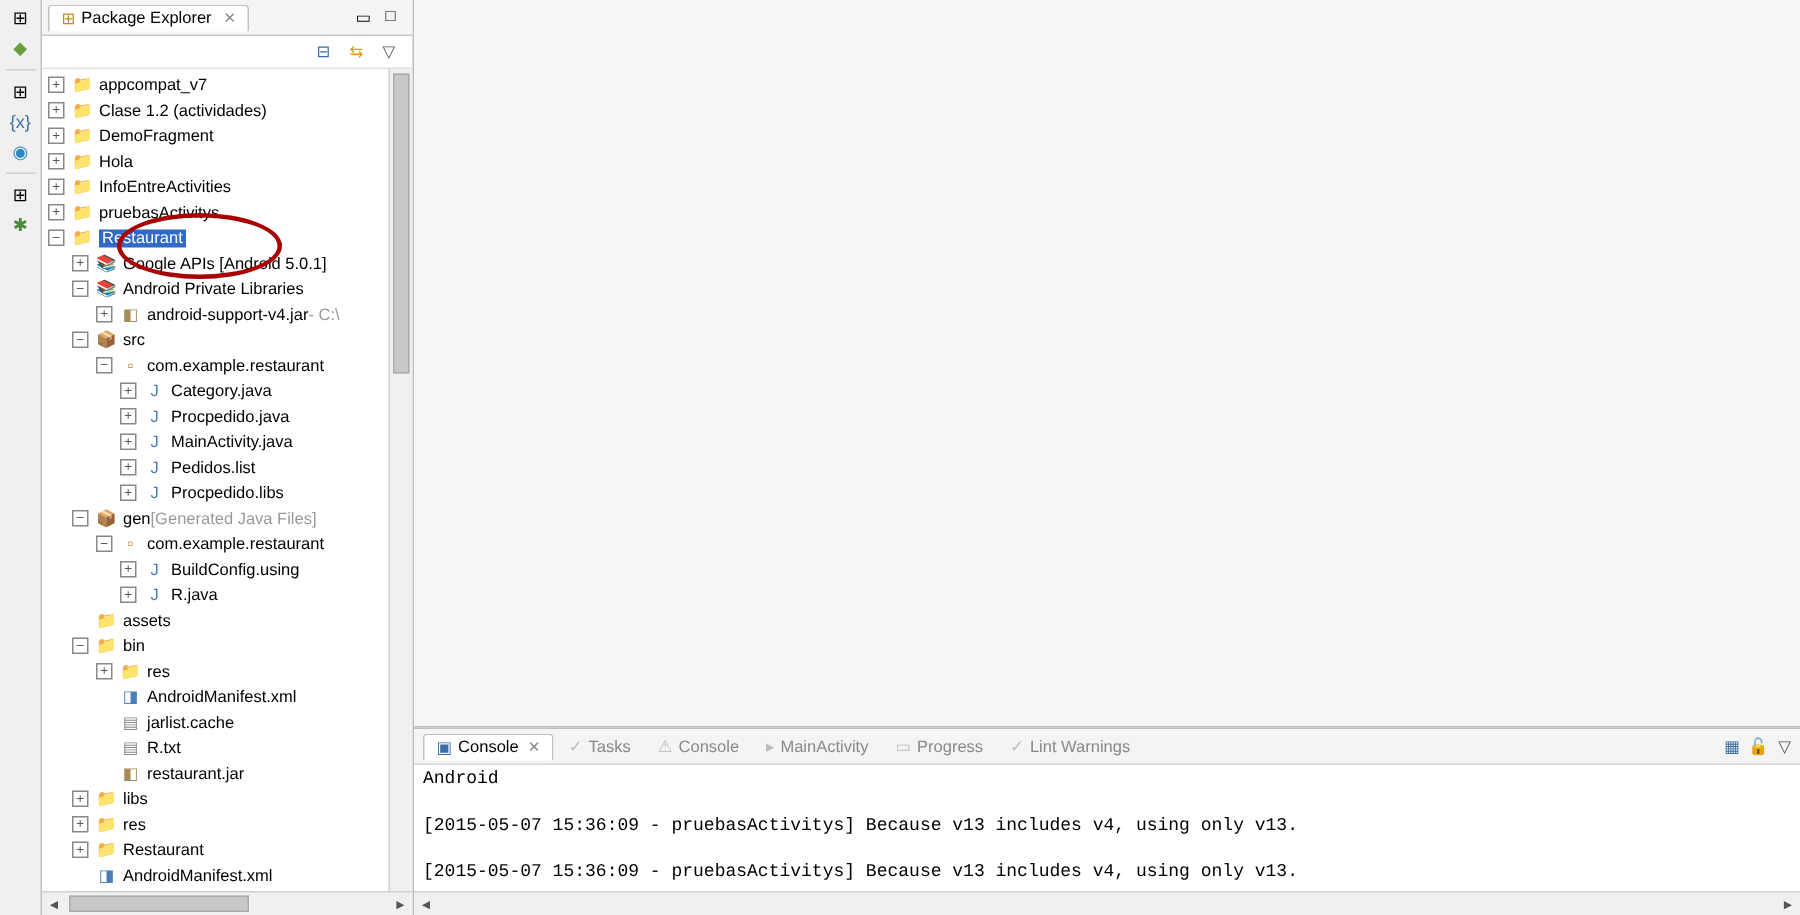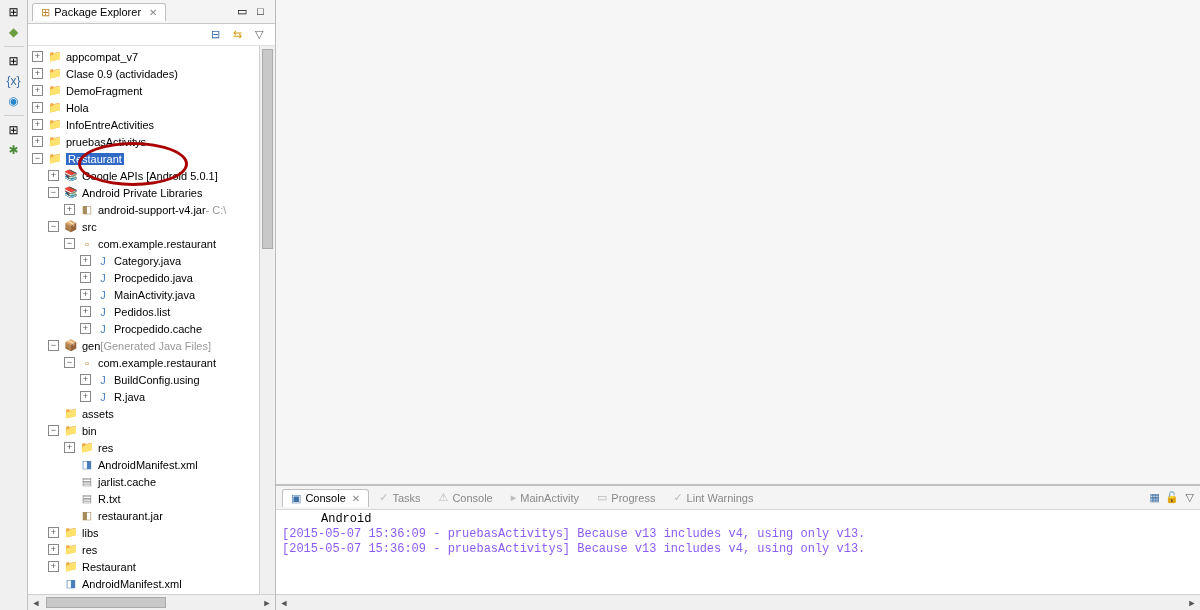--- a/index.html
+++ b/index.html
@@ -35,22 +35,22 @@
 .hscroll .thumb { position: absolute; top: 2px; bottom: 2px; left: 2px; width: 120px; background: #c8c8c8; border: 1px solid #aaa; }
 .rightpane { flex: 1; display: flex; flex-direction: column; }
 .editor-area { flex: 1; background: #f6f6f6; border-bottom: 1px solid #c0c0c0; }
 .bottom { height: 125px; display: flex; flex-direction: column; border-top: 1px solid #c0c0c0; }
 .btabs { display: flex; align-items: center; height: 24px; padding: 0 6px; border-bottom: 1px solid #d8d8d8; background: #f4f4f4; gap: 2px; }
 .btab { display: flex; align-items: center; gap: 4px; padding: 2px 8px; font-size: 11px; color: #888; }
 .btab.active { color: #000; background: #fff; border: 1px solid #c0c0c0; border-bottom: none; border-radius: 3px 3px 0 0; }
 .btab .xclose { color: #888; font-size: 10px; margin-left: 2px; }
 .btabs-right { margin-left: auto; display: flex; gap: 6px; }
 .console-body { flex: 1; overflow: hidden; background: #fff; padding: 2px 6px; font-family: "Courier New", monospace; font-size: 12px; line-height: 15px; position: relative; }
-.context-line { color: #000; margin-left: 39px; }
-.console-line { color: #8b5cf6; white-space: pre; }
+.context-line { color: #000; }
+.console-line { color: #000000; white-space: pre; margin-top: 16px; }
 .console-hscroll { height: 16px; background: #f0f0f0; border-top: 1px solid #d0d0d0; display: flex; align-items: center; }
 .console-hscroll .arrow { width: 16px; height: 16px; display: flex; align-items: center; justify-content: center; font-size: 9px; color: #555; }
 </style>
 </head>
 <body>
 
 <div class="root">
   <div class="leftbar">
     <span class="ico">⊞</span>
     <span class="ico" style="color:#6a9e3e">◆</span>
@@ -85,21 +85,21 @@
       <div class="highlight-circle" style="left:50px; top:96px; width:110px; height:44px;"></div>
       <div class="tree" id="tree">
           <div class="tree-row" style="padding-left: 4px;">
             <span class="twisty">+</span>
             <span class="nodeicon folder">📁</span>
             <span>appcompat_v7</span>
           </div>
           <div class="tree-row" style="padding-left: 4px;">
             <span class="twisty">+</span>
             <span class="nodeicon folder">📁</span>
-            <span>Clase 0.9 (actividades)</span>
+            <span>Clase 1.2 (actividades)</span>
           </div>
           <div class="tree-row" style="padding-left: 4px;">
             <span class="twisty">+</span>
             <span class="nodeicon folder">📁</span>
             <span>DemoFragment</span>
           </div>
           <div class="tree-row" style="padding-left: 4px;">
             <span class="twisty">+</span>
             <span class="nodeicon folder">📁</span>
             <span>Hola</span>
@@ -161,21 +161,21 @@
             <span>MainActivity.java</span>
           </div>
           <div class="tree-row" style="padding-left: 52px;">
             <span class="twisty">+</span>
             <span class="nodeicon" style="color:#4a7ebb">J</span>
             <span>Pedidos.list</span>
           </div>
           <div class="tree-row" style="padding-left: 52px;">
             <span class="twisty">+</span>
             <span class="nodeicon" style="color:#4a7ebb">J</span>
-            <span>Procpedido.cache</span>
+            <span>Procpedido.libs</span>
           </div>
           <div class="tree-row" style="padding-left: 20px;">
             <span class="twisty">−</span>
             <span class="nodeicon" style="color:#c08830">📦</span>
             <span>gen</span> 
             <span class="gentext">[Generated Java Files]</span>
           </div>
           <div class="tree-row" style="padding-left: 36px;">
             <span class="twisty">−</span>
             <span class="nodeicon" style="color:#c08830">▫</span>

